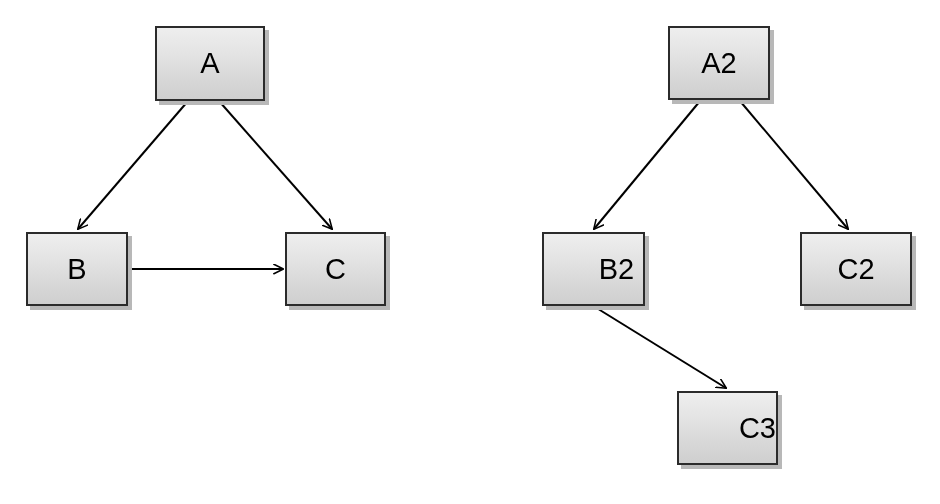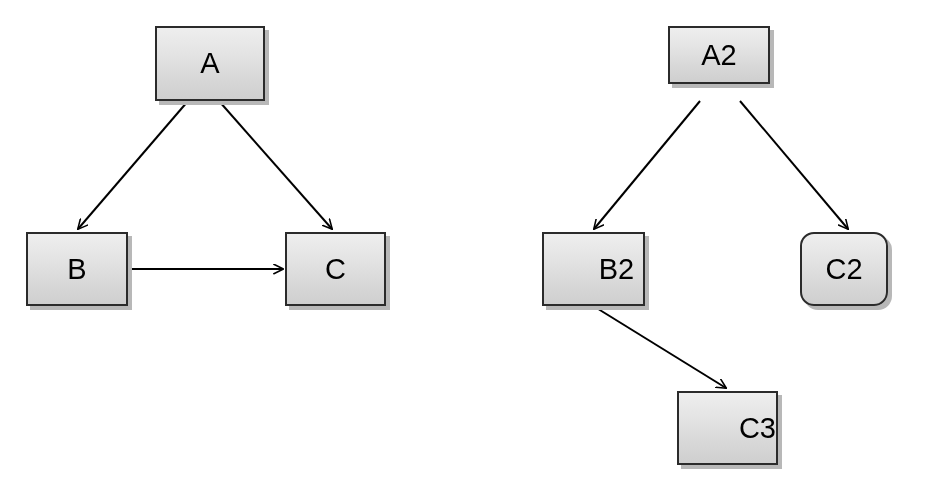--- a/index.html
+++ b/index.html
@@ -67,26 +67,26 @@
   <div id="nodes">
       <div class="node" style="left: 155px; top: 26px; width: 110px; height: 75px;">
         <span class="node-label">A</span>
       </div>
       <div class="node" style="left: 26px; top: 232px; width: 102px; height: 74px;">
         <span class="node-label">B</span>
       </div>
       <div class="node" style="left: 285px; top: 232px; width: 101px; height: 74px;">
         <span class="node-label">C</span>
       </div>
-      <div class="node" style="left: 668px; top: 26px; width: 102px; height: 58px;">
+      <div class="node" style="left: 668px; top: 26px; width: 102px; height: 74px;">
         <span class="node-label">A2</span>
       </div>
       <div class="node" style="left: 542px; top: 232px; width: 103px; height: 74px; padding-left: 46px;">
         <span class="node-label">B2</span>
       </div>
-      <div class="node" style="left: 800px; top: 232px; width: 88px; height: 74px; border-radius: 14px;">
+      <div class="node" style="left: 800px; top: 232px; width: 112px; height: 74px;">
         <span class="node-label">C2</span>
       </div>
       <div class="node" style="left: 677px; top: 391px; width: 101px; height: 74px; justify-content: flex-end;">
         <span class="node-label">C3</span>
       </div>
     </div>
 </div>
 
 </body></html>

